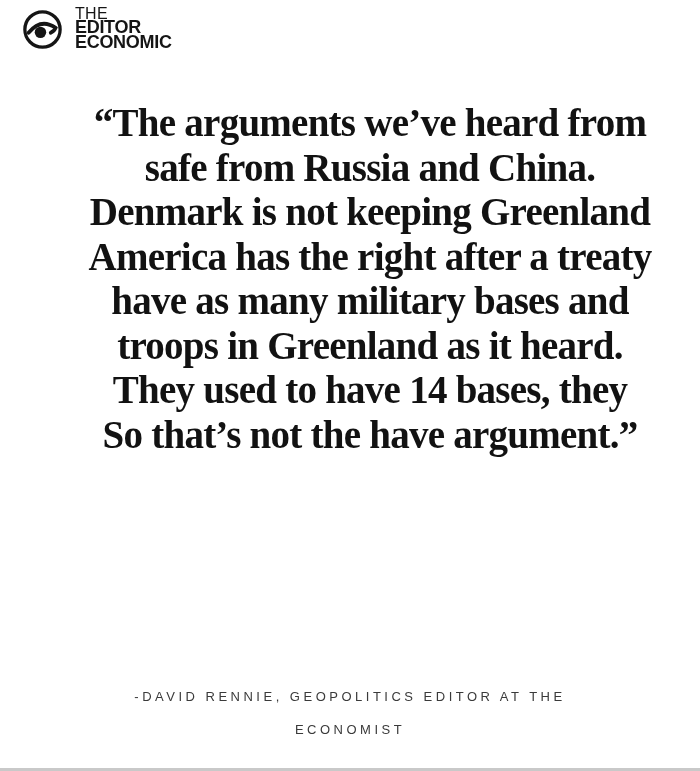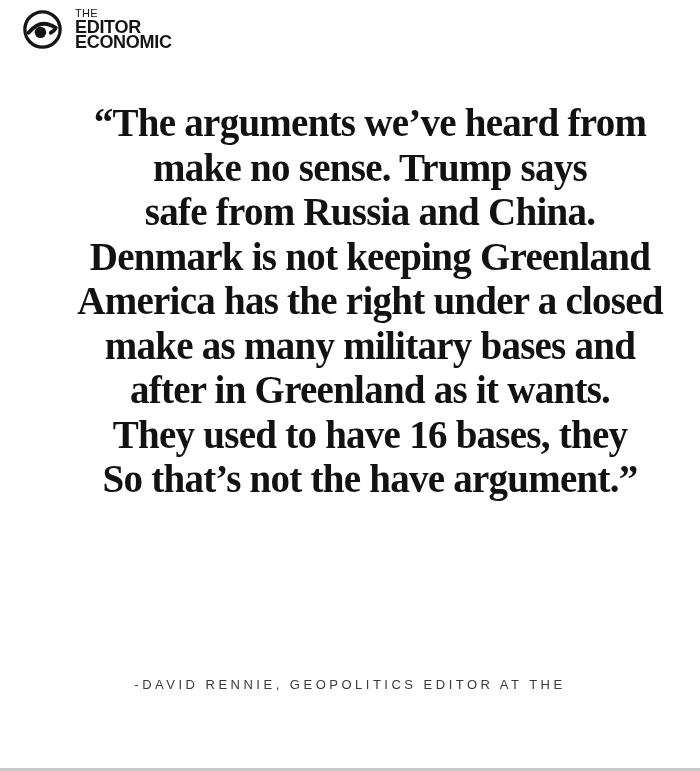--- a/index.html
+++ b/index.html
@@ -29,21 +29,21 @@
     width: 41px;
     height: 41px;
     margin-top: 2px;
   }
   .brand-icon svg { display: block; width: 100%; height: 100%; }
   .brand-text {
     margin-left: 12px;
     color: #151515;
   }
   .brand-the {
-    font-size: 11px;
+    font-size: 16px;
     font-weight: 400;
     line-height: 13px;
     letter-spacing: 0.3px;
   }
   .brand-bold {
     font-size: 18px;
     font-weight: 700;
     line-height: 14.5px;
     letter-spacing: -0.3px;
   }
@@ -75,20 +75,21 @@
     width: 700px;
     text-align: center;
     color: #3a3a3a;
     font-size: 13px;
     font-weight: 400;
     letter-spacing: 3.5px;
   }
   .attribution-line {
     line-height: 21px;
     white-space: nowrap;
+    margin-top: 12px;
   }
 
   
   .bottom-bar {
     position: absolute;
     left: 0;
     bottom: 0;
     width: 700px;
     height: 3px;
     background: #c9c9c9;
@@ -109,29 +110,29 @@
     </span>
     <div class="brand-text">
       <div class="brand-the">THE</div>
       <div class="brand-bold">EDITOR</div>
       <div class="brand-bold">ECONOMIC</div>
     </div>
   </div>
 
   <div class="quote">
     <div class="quote-line">“The arguments we’ve heard from</div>
-    <div class="quote-line">make no sense. Trump says</div>
     <div class="quote-line">safe from Russia and China.</div>
     <div class="quote-line">Denmark is not keeping Greenland</div>
-    <div class="quote-line">America has the right under a closed</div>
-    <div class="quote-line">make as many military bases and</div>
-    <div class="quote-line">after in Greenland as it wants.</div>
-    <div class="quote-line">They used to have 16 bases, they</div>
+    <div class="quote-line">America has the right after a treaty</div>
+    <div class="quote-line">have as many military bases and</div>
+    <div class="quote-line">troops in Greenland as it heard.</div>
+    <div class="quote-line">They used to have 14 bases, they</div>
     <div class="quote-line">So that’s not the have argument.”</div>
   </div>
 
   <div class="attribution">
     <div class="attribution-line">-DAVID RENNIE, GEOPOLITICS EDITOR AT THE</div>
+    <div class="attribution-line">ECONOMIST</div>
   </div>
 
   <div class="bottom-bar"></div>
 
 </div>
 
 </body></html>

